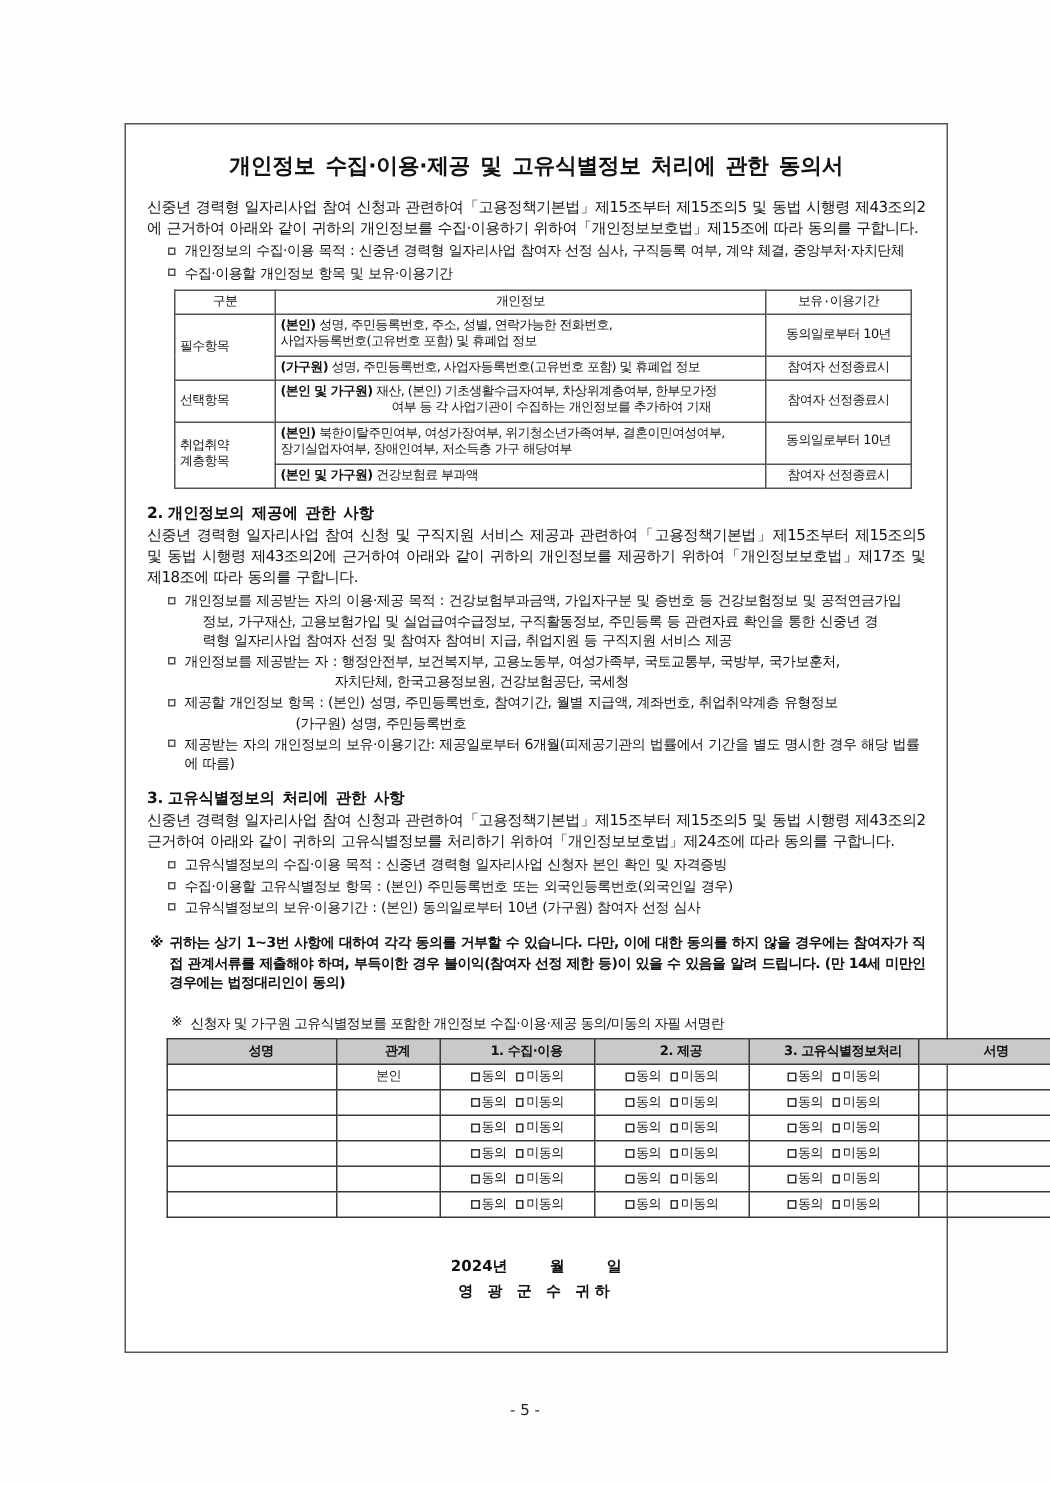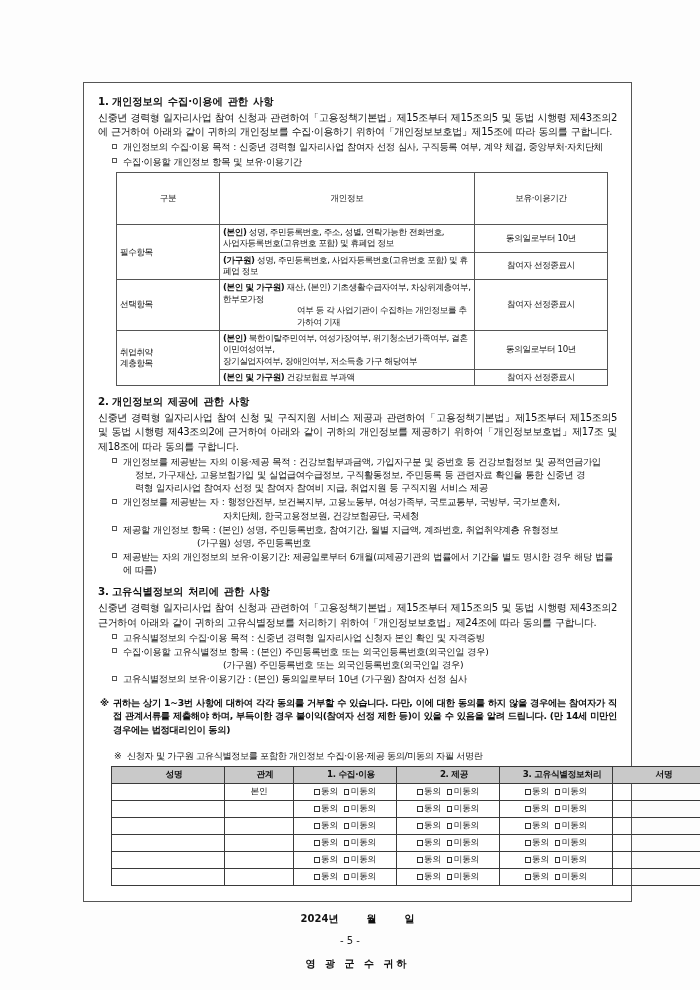--- a/index.html
+++ b/index.html
@@ -76,21 +76,21 @@
     table-layout: fixed;
   }
   table.info td, table.info th {
     border: 1px solid #555;
     font-size: 8.6px;
     letter-spacing: -0.4px;
     padding: 2px 3px;
     line-height: 1.32;
     vertical-align: middle;
   }
-  table.info th { font-weight: normal; padding: 20px; }
+  table.info th { font-weight: normal; padding: 2px; font-family: Liberation Mono, monospace; }
   .c-gubun { width: 62px; }
   .c-period { width: 92px; text-align: center; }
   .ctr { }
 
   .note {
     font-size: 9.3px;
     line-height: 1.45;
     letter-spacing: -0.35px;
     margin: 10px 0 0 2px;
     padding-left: 13px;
@@ -139,41 +139,39 @@
   }
   .opt { display: inline-block; margin: 0 3px; white-space: nowrap; }
 
   .footer {
     text-align: center;
     margin-top: 24px;
     font-size: 10px;
     font-weight: bold;
     line-height: 1.7;
   }
-  .footer .l2 { letter-spacing: 3px; margin-top: 28px; }
+  .footer .l2 { letter-spacing: 3px; }
   .gap { display: inline-block; width: 28px; }
   .pagenum {
     position: absolute;
     left: 0; right: 0;
     top: 935px;
     text-align: center;
     font-size: 10px;
     color: #222;
   }
 </style>
 </head>
 <body>
 
 <div class="page">
 
+  <div class="doc-title">개인정보 수집·이용·제공 및 고유식별정보 처리에 관한 동의서</div>
 
   <div class="section">
-    <div class="sec-head">
-      <span class="num">1.</span><span>개인정보의 수집·이용에 관한 사항</span>
-    </div>
     <div class="para">신중년 경력형 일자리사업 참여 신청과 관련하여「고용정책기본법」제15조부터 제15조의5 및 동법 시행령 제43조의2에 근거하여 아래와 같이 귀하의 개인정보를 수집·이용하기 위하여「개인정보보호법」제15조에 따라 동의를 구합니다.</div>
     <div class="bullets">
       <div class="bullet">
         <span class="sq"></span>
         <span class="cont">개인정보의 수집·이용 목적 : 신중년 경력형 일자리사업 참여자 선정 심사, 구직등록 여부, 계약 체결, 중앙부처·자치단체</span>
       </div>
       <div class="bullet">
         <span class="sq"></span>
         <span class="cont">수집·이용할 개인정보 항목 및 보유·이용기간</span>
       </div>
@@ -267,21 +265,20 @@
     </div>
     <div class="para">신중년 경력형 일자리사업 참여 신청과 관련하여「고용정책기본법」제15조부터 제15조의5 및 동법 시행령 제43조의2 근거하여 아래와 같이 귀하의 고유식별정보를 처리하기 위하여「개인정보보호법」제24조에 따라 동의를 구합니다.</div>
     <div class="bullets">
       <div class="bullet">
         <span class="sq"></span>
         <span class="cont">고유식별정보의 수집·이용 목적 : 신중년 경력형 일자리사업 신청자 본인 확인 및 자격증빙</span>
       </div>
       <div class="bullet">
         <span class="sq"></span>
         <span class="cont">수집·이용할 고유식별정보 항목 : (본인) 주민등록번호 또는 외국인등록번호(외국인일 경우)</span>
-        <span class="ind3">(가구원) 주민등록번호 또는 외국인등록번호(외국인일 경우)</span>
       </div>
       <div class="bullet">
         <span class="sq"></span>
         <span class="cont">고유식별정보의 보유·이용기간 : (본인) 동의일로부터 10년 (가구원) 참여자 선정 심사</span>
       </div>
     </div>
   </div>
 
   <div class="note">
     <span class="mark">※</span>

